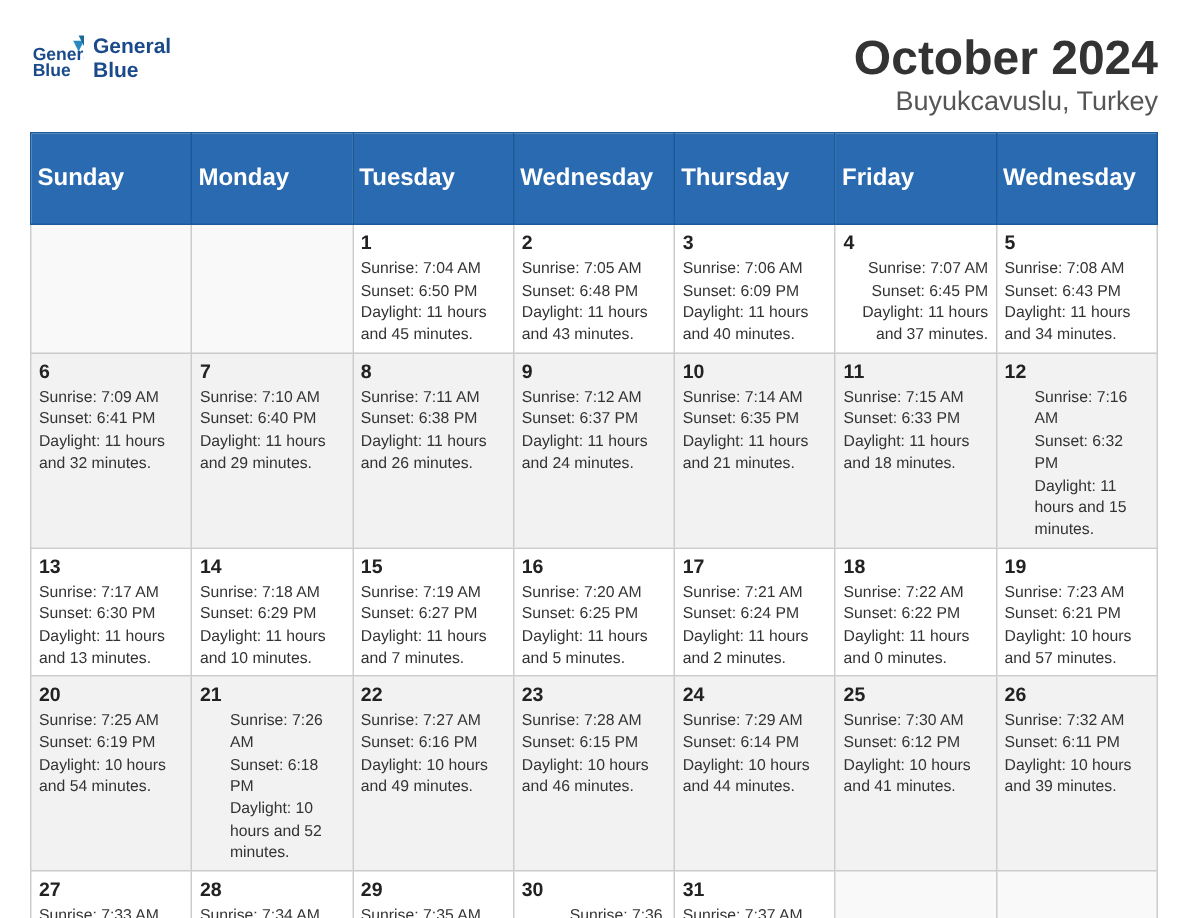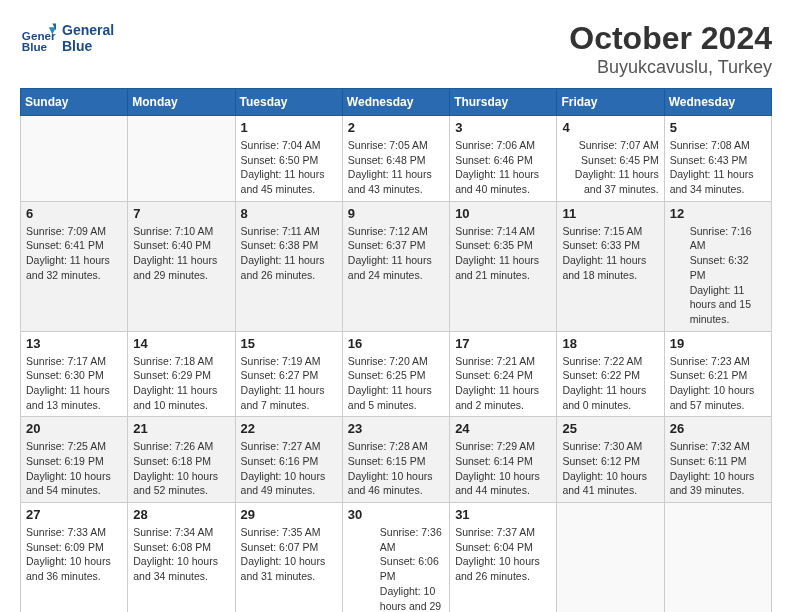--- a/index.html
+++ b/index.html
@@ -38,23 +38,23 @@
       color: #555;
     }
     .calendar {
       width: 100%;
       border-collapse: collapse;
       font-size: 11px;
     }
     .calendar th {
       background: #2a6ab0;
       color: #fff;
-      padding: 6px 4px;
+      padding: 21px 4px;
       text-align: left;
-      font-size: 12px;
+      font-size: 16px;
       font-weight: bold;
       border: 1px solid #1a5a9a;
     }
     .calendar td {
       border: 1px solid #ccc;
       vertical-align: top;
       padding: 4px 5px;
       width: calc(100% / 7);
       min-height: 80px;
       height: 85px;
@@ -124,21 +124,21 @@
         </td>
         <td>
           <div class="day-num">2</div>
           <div class="day-info" style="white-space: pre-line;">Sunrise: 7:05 AM
 Sunset: 6:48 PM
 Daylight: 11 hours and 43 minutes.</div>
         </td>
         <td>
           <div class="day-num">3</div>
           <div class="day-info" style="white-space: pre-line;">Sunrise: 7:06 AM
-Sunset: 6:46 PM
+Sunset: 6:09 PM
 Daylight: 11 hours and 40 minutes.</div>
         </td>
         <td>
           <div class="day-num">4</div>
           <div class="day-info" style="white-space: pre-line; text-align: right;">Sunrise: 7:07 AM
 Sunset: 6:45 PM
 Daylight: 11 hours and 37 minutes.</div>
         </td>
         <td>
           <div class="day-num">5</div>
@@ -237,21 +237,21 @@
       </tr>
       <tr class="row-shaded">
         <td>
           <div class="day-num">20</div>
           <div class="day-info" style="white-space: pre-line;">Sunrise: 7:25 AM
 Sunset: 6:19 PM
 Daylight: 10 hours and 54 minutes.</div>
         </td>
         <td>
           <div class="day-num">21</div>
-          <div class="day-info" style="white-space: pre-line;">Sunrise: 7:26 AM
+          <div class="day-info" style="white-space: pre-line; margin-left: 20px;">Sunrise: 7:26 AM
 Sunset: 6:18 PM
 Daylight: 10 hours and 52 minutes.</div>
         </td>
         <td>
           <div class="day-num">22</div>
           <div class="day-info" style="white-space: pre-line;">Sunrise: 7:27 AM
 Sunset: 6:16 PM
 Daylight: 10 hours and 49 minutes.</div>
         </td>
         <td>

